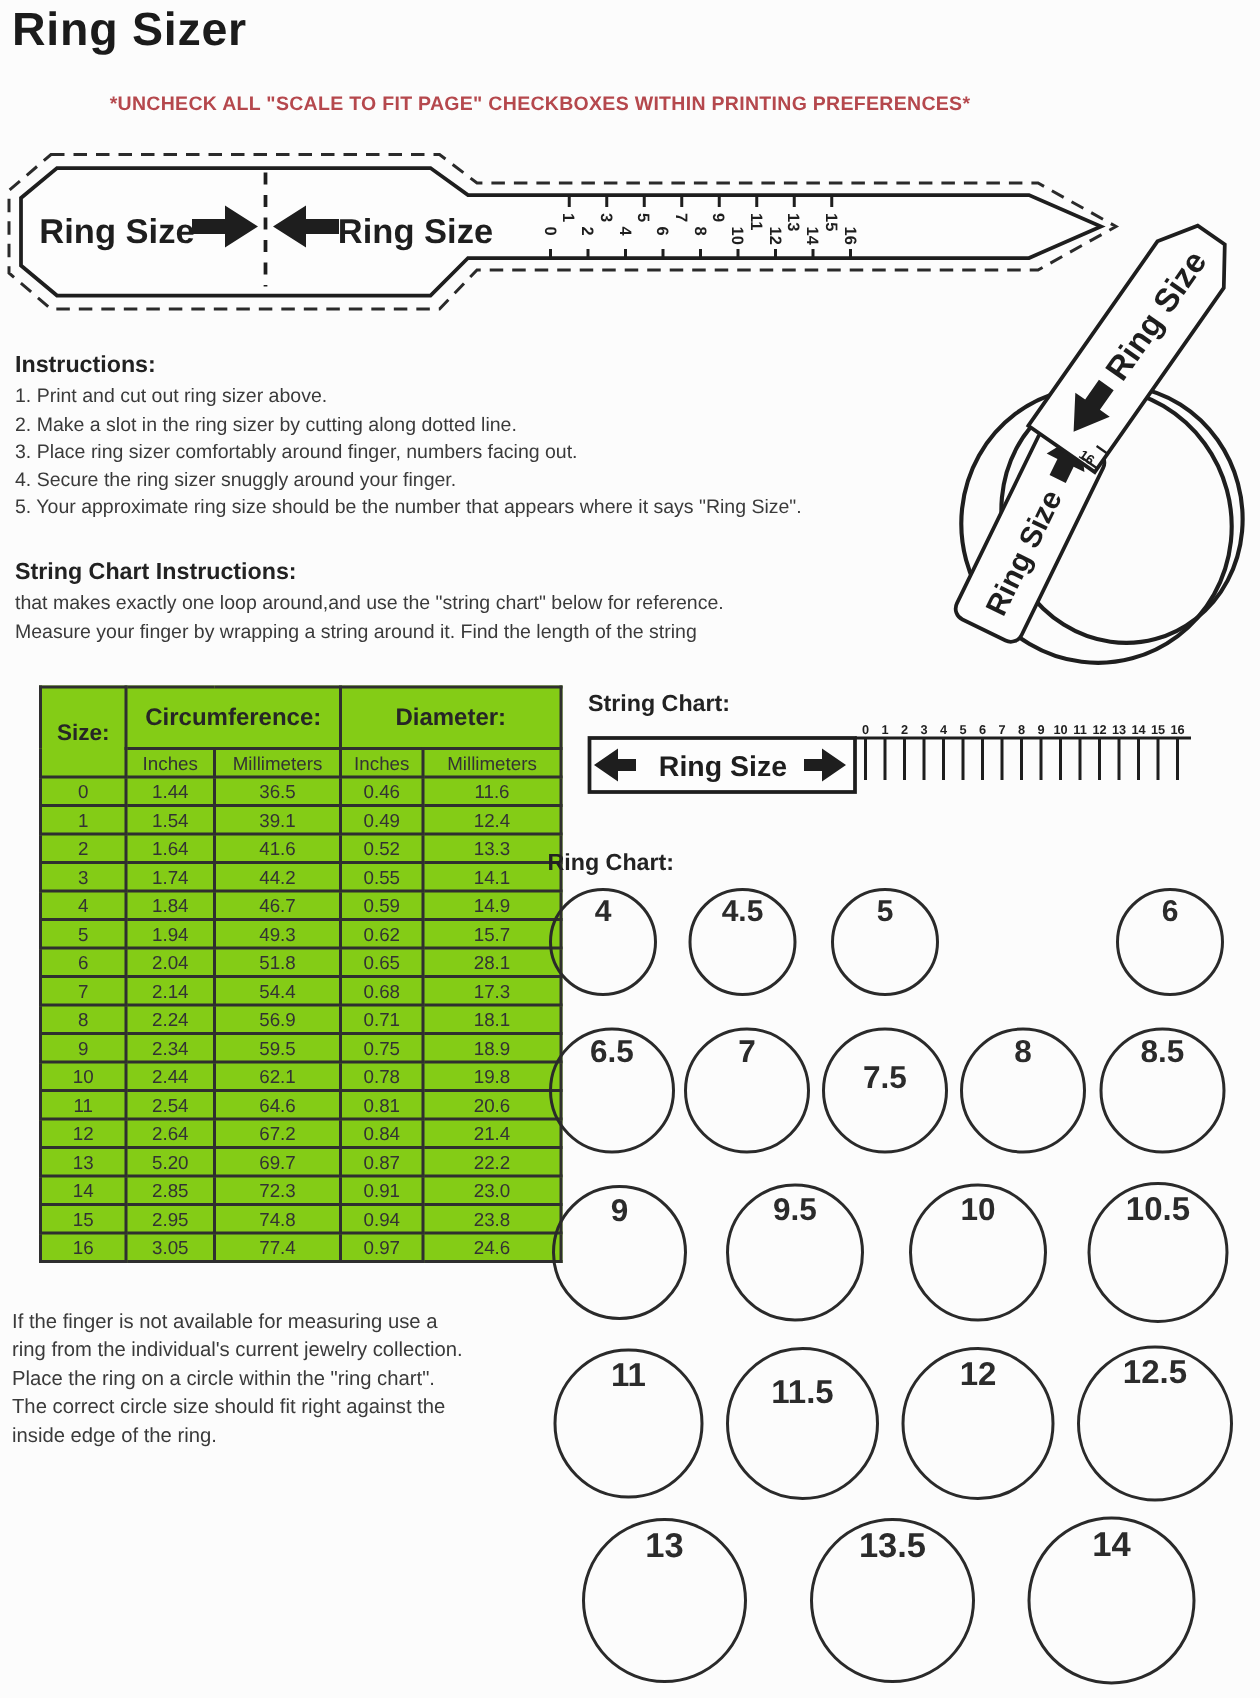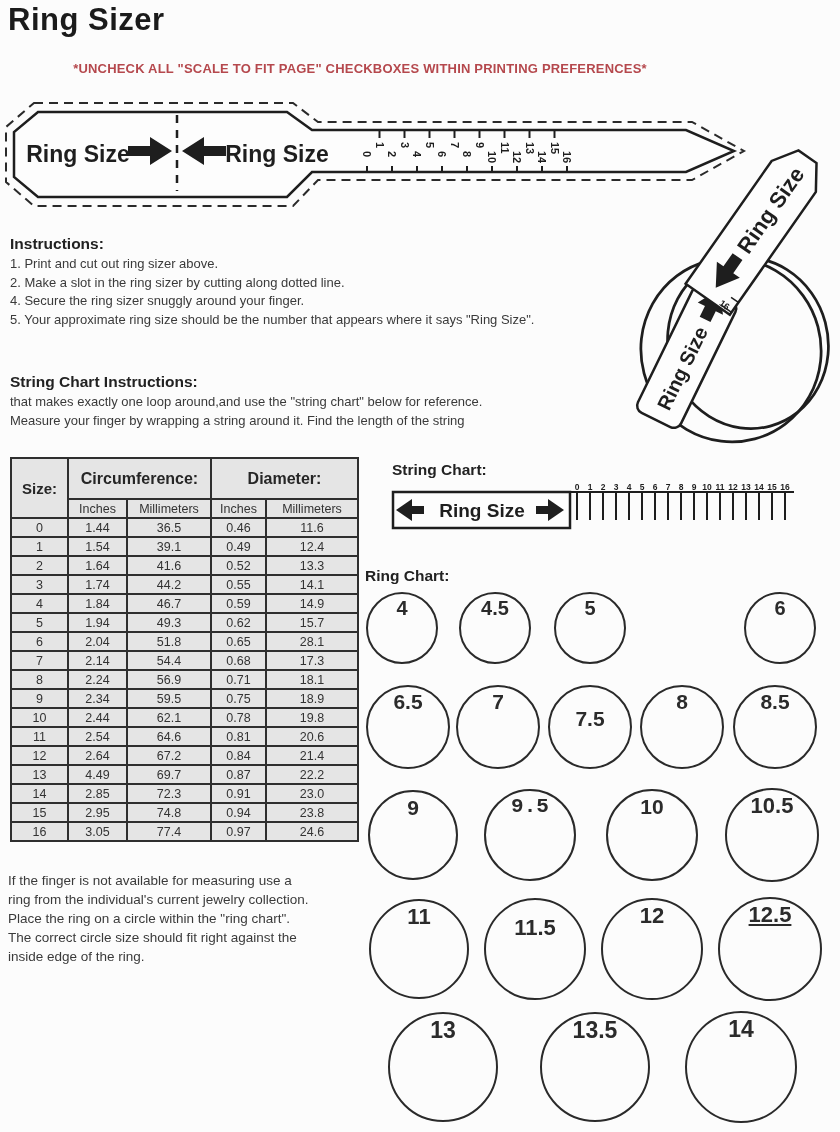--- a/index.html
+++ b/index.html
@@ -22,22 +22,22 @@
   .section-heading { font-size:15.5px; font-weight:bold; color:#222; margin-bottom:2px; }
   .body-line { font-size:13px; color:#3a3a3a; line-height:18.5px; white-space:nowrap; }
   .instructions { left:10px; top:235px; }
   .string-instructions { left:10px; top:373px; }
   .ring-instructions { left:8px; top:871px; }
   .ring-instructions .body-line { font-size:13.5px; line-height:19px; }
   .string-chart-heading { left:392px; top:461px; }
   .ring-chart-heading { left:365px; top:567px; }
 
   table.size-table {
-    position:absolute; left:10px; top:457px;
-    border-collapse:collapse; table-layout:fixed; width:347px; background:#e5e5e5;
+    position:absolute; left:26px; top:457px;
+    border-collapse:collapse; table-layout:fixed; width:347px; background:#84cc16;
   }
   .size-table th, .size-table td { border:2px solid #2f2f2f; text-align:center; }
   .size-table th.h-main { font-size:16px; font-weight:bold; color:#262626; height:41px; }
   .size-table th.h-size { font-size:15px; font-weight:bold; color:#262626; }
   .size-table th.h-sub { font-size:12.5px; font-weight:normal; color:#333; height:19px; }
   .size-table td { font-size:12.5px; color:#333; height:19px; }
 
   .circle {
     position:absolute; border:2.5px solid #2a2a2a; border-radius:50%;
     display:flex; justify-content:center; align-items:flex-start;
@@ -114,20 +114,21 @@
       <line x1="-1" y1="27" x2="-1" y2="14" stroke="#1e1e1e" stroke-width="1.5"></line>
       <line x1="11" y1="27" x2="11" y2="18" stroke="#1e1e1e" stroke-width="1.5"></line>
       <text transform="translate(-2,12) rotate(90)" font-size="9" font-weight="bold" fill="#1e1e1e">16</text>
     </g>
   </svg>
 
   <div class="abs instructions">
     <div class="section-heading">Instructions:</div>
     <div class="body-line">1. Print and cut out ring sizer above.</div>
     <div class="body-line">2. Make a slot in the ring sizer by cutting along dotted line.</div>
+    <div class="body-line">3. Place ring sizer comfortably around finger, numbers facing out.</div>
     <div class="body-line">4. Secure the ring sizer snuggly around your finger.</div>
     <div class="body-line">5. Your approximate ring size should be the number that appears where it says "Ring Size".</div>
   </div>
 
   <div class="abs string-instructions">
     <div class="section-heading">String Chart Instructions:</div>
     <div class="body-line">that makes exactly one loop around,and use the "string chart" below for reference.</div>
     <div class="body-line">Measure your finger by wrapping a string around it. Find the length of the string</div>
   </div>
 
@@ -239,21 +240,21 @@
         </tr>
         <tr>
           <td>12</td>
           <td>2.64</td>
           <td>67.2</td>
           <td>0.84</td>
           <td>21.4</td>
         </tr>
         <tr>
           <td>13</td>
-          <td>4.49</td>
+          <td>5.20</td>
           <td>69.7</td>
           <td>0.87</td>
           <td>22.2</td>
         </tr>
         <tr>
           <td>14</td>
           <td>2.85</td>
           <td>72.3</td>
           <td>0.91</td>
           <td>23.0</td>
@@ -345,40 +346,40 @@
       </div>
       <div class="circle" style="left: 640px; top: 685px; height: 84px; width: 84px;">
         <span class="circle-label" style="font-size: 21px; padding-top: 3px;">8</span>
       </div>
       <div class="circle" style="left: 733px; top: 685px; height: 84px; width: 84px;">
         <span class="circle-label" style="font-size: 21px; padding-top: 3px;">8.5</span>
       </div>
       <div class="circle" style="left: 368px; top: 790px; height: 90px; width: 90px;">
         <span class="circle-label" style="font-size: 21px; padding-top: 4px;">9</span>
       </div>
-      <div class="circle" style="left: 484px; top: 789px; height: 92px; width: 92px; font-family: Liberation Mono, monospace;">
+      <div class="circle" style="left: 484px; top: 789px; height: 92px; width: 92px;">
         <span class="circle-label" style="font-size: 21px; padding-top: 4px;">9.5</span>
       </div>
       <div class="circle" style="left: 606px; top: 789px; height: 92px; width: 92px;">
         <span class="circle-label" style="font-size: 21px; padding-top: 4px;">10</span>
       </div>
       <div class="circle" style="left: 725px; top: 788px; height: 94px; width: 94px;">
         <span class="circle-label" style="font-size: 22px; padding-top: 4px;">10.5</span>
       </div>
       <div class="circle" style="left: 369px; top: 899px; height: 100px; width: 100px;">
         <span class="circle-label" style="font-size: 22px; padding-top: 4px;">11</span>
       </div>
       <div class="circle" style="left: 484px; top: 898px; height: 102px; width: 102px;">
         <span class="circle-label" style="font-size: 22px; padding-top: 16px;">11.5</span>
       </div>
       <div class="circle" style="left: 601px; top: 898px; height: 102px; width: 102px;">
         <span class="circle-label" style="font-size: 22px; padding-top: 4px;">12</span>
       </div>
       <div class="circle" style="left: 718px; top: 897px; height: 104px; width: 104px;">
-        <span class="circle-label" style="font-size: 22px; padding-top: 4px; text-decoration: underline;">12.5</span>
+        <span class="circle-label" style="font-size: 22px; padding-top: 4px;">12.5</span>
       </div>
       <div class="circle" style="left: 388px; top: 1012px; height: 110px; width: 110px;">
         <span class="circle-label" style="font-size: 23px; padding-top: 4px;">13</span>
       </div>
       <div class="circle" style="left: 540px; top: 1012px; height: 110px; width: 110px;">
         <span class="circle-label" style="font-size: 23px; padding-top: 4px;">13.5</span>
       </div>
       <div class="circle" style="left: 685px; top: 1011px; height: 112px; width: 112px;">
         <span class="circle-label" style="font-size: 23px; padding-top: 4px;">14</span>
       </div>

